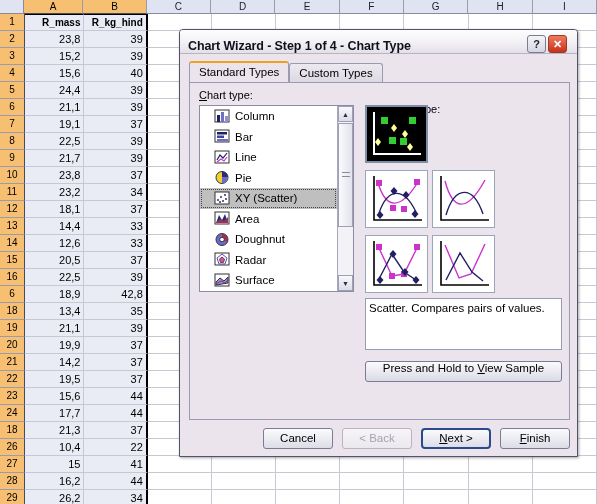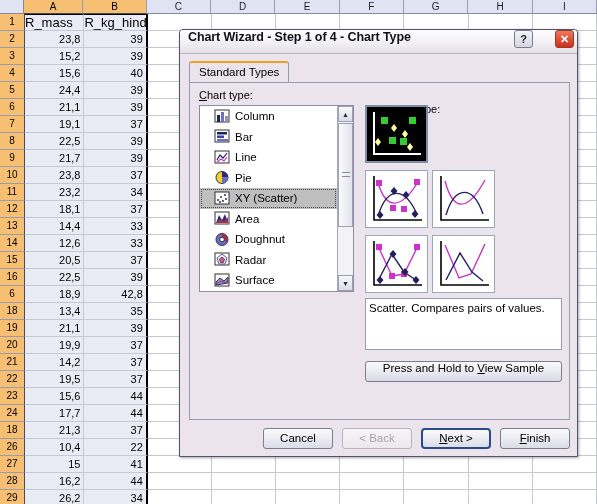--- a/index.html
+++ b/index.html
@@ -67,42 +67,41 @@
     padding-right: 3px;
     text-align: right;
     color: #000;
     background: #ffffff;
     overflow: hidden; white-space: nowrap;
   }
   .gcell.c-a { width: 63px; }
   .gcell.c-b { width: 67px; }
   .gcell.blank { width: 68px; }
   .gcell.datasel { background: #e9ecf5; }
-  .gcell.hdrcell { text-align: left; font-weight: normal; font-size: 13px; }
+  .gcell.hdrcell { text-align: right; font-weight: bold; font-size: 10px; }
   .gcell.c-b.datasel, .gcell.c-b.hdrcell { border-right: 2px solid #000; }
   .hdrrow .gcell.datasel, .hdrrow .gcell.hdrcell { border-top: 1px solid #000; }
   .lastsel { border-bottom: 2px solid #000; }
 
   
   #dialog {
     position: absolute; left: 179px; top: 29px;
     width: 399px; height: 428px;
     background: #ece4ec;
     border: 1px solid #52526a;
     border-radius: 4px 4px 0 0;
     box-shadow: 1px 1px 3px rgba(0,0,0,.35);
   }
   #titlebar {
     height: 24px; width: 100%;
     background: linear-gradient(to bottom, #fdfdfe 0%, #f2f0f4 55%, #e4e0e8 100%);
     border-radius: 3px 3px 0 0;
     border-bottom: 1px solid #b8b4c0;
-    display: flex; align-items: flex-start;
-    padding: 0 3px 0 8px;
-    gap: 20px;
+    display: flex; align-items: flex-end;
+    padding: 0 10px 0 8px;
   }
   #title-text {
     flex: 1; font-size: 12.5px; font-weight: bold; color: #10101c;
     white-space: nowrap; letter-spacing: -0.1px;
   }
   .tbtn {
     width: 19px; height: 18px; margin-left: 2px;
     border: 1px solid #7b7b93;
     border-radius: 3px;
     font-size: 11px; font-weight: bold;
@@ -620,20 +619,21 @@
 <div id="dialog">
 
   <div id="titlebar">
     <div id="title-text">Chart Wizard - Step 1 of 4 - Chart Type</div>
     <div class="tbtn">?</div>
     <div class="tbtn close">✕</div>
   </div>
 
   <div id="tabstrip">
     <div class="tab active">Standard Types</div>
+    <div class="tab">Custom Types</div>
   </div>
 
   <div id="tabpane">
 
     <div class="fieldlabel" id="lbl-charttype">
       <span class="ul">C</span><span>hart type:</span>
     </div>
     <div class="fieldlabel" id="lbl-subtype">
       <span>Chart sub-<span class="ul">t</span>ype:</span>
     </div>

